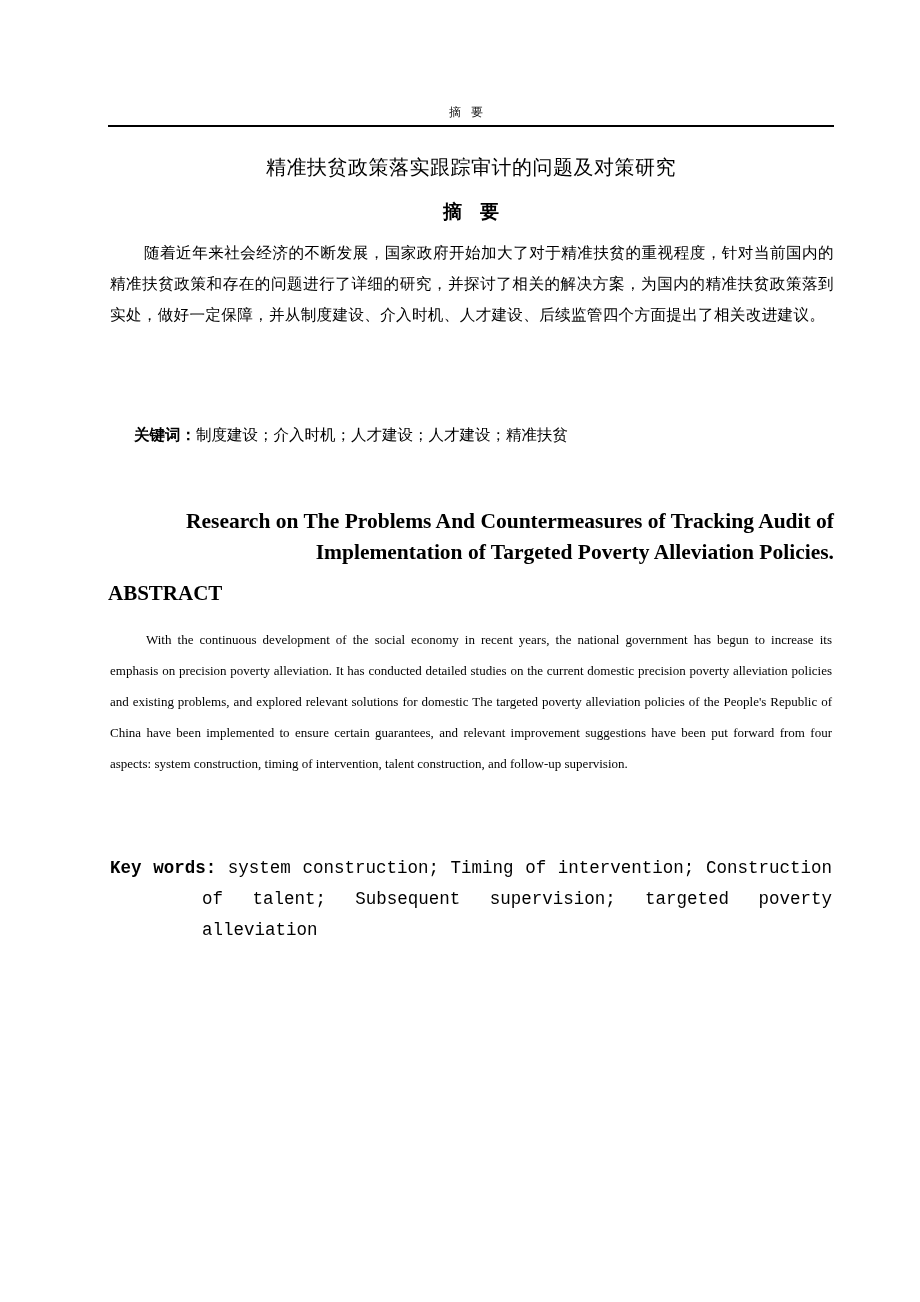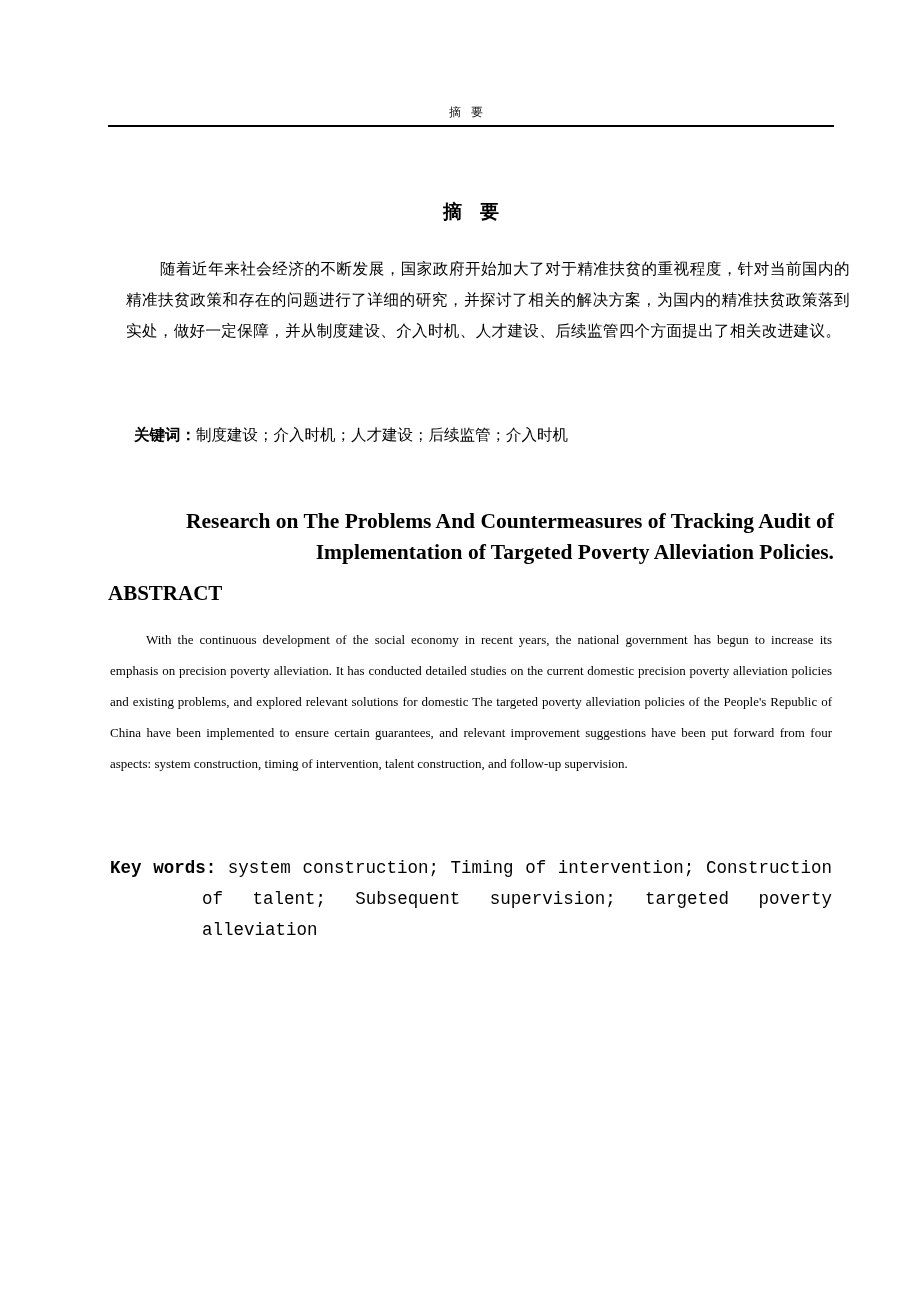--- a/index.html
+++ b/index.html
@@ -56,24 +56,25 @@
     }
     .en-keywords .kw-label { font-weight: bold; }
   </style>
 </head>
 <body>
 
 <div class="page">
   <div class="running-header">摘要</div>
   <div class="header-rule"></div>
 
+  <div class="cn-title">精准扶贫政策落实跟踪审计的问题及对策研究</div>
   <div class="cn-abstract-heading">摘要</div>
-  <p class="cn-body" style="margin:16px;">随着近年来社会经济的不断发展，国家政府开始加大了对于精准扶贫的重视程度，针对当前国内的精准扶贫政策和存在的问题进行了详细的研究，并探讨了相关的解决方案，为国内的精准扶贫政策落到实处，做好一定保障，并从制度建设、介入时机、人才建设、后续监管四个方面提出了相关改进建议。</p>
+  <p class="cn-body" style="margin:0;">随着近年来社会经济的不断发展，国家政府开始加大了对于精准扶贫的重视程度，针对当前国内的精准扶贫政策和存在的问题进行了详细的研究，并探讨了相关的解决方案，为国内的精准扶贫政策落到实处，做好一定保障，并从制度建设、介入时机、人才建设、后续监管四个方面提出了相关改进建议。</p>
   <div class="cn-keywords">
-    <span class="kw-label">关键词：</span><span>制度建设；介入时机；人才建设；后续监管；介入时机</span>
+    <span class="kw-label">关键词：</span><span>制度建设；介入时机；人才建设；人才建设；精准扶贫</span>
   </div>
 
   <div class="en-title">Research on The Problems And Countermeasures of Tracking Audit of Implementation of Targeted Poverty Alleviation Policies.</div>
   <div class="en-abstract-heading">ABSTRACT</div>
   <p class="en-body" style="margin:0;">With the continuous development of the social economy in recent years, the national government has begun to increase its emphasis on precision poverty alleviation. It has conducted detailed studies on the current domestic precision poverty alleviation policies and existing problems, and explored relevant solutions for domestic The targeted poverty alleviation policies of the People's Republic of China have been implemented to ensure certain guarantees, and relevant improvement suggestions have been put forward from four aspects: system construction, timing of intervention, talent construction, and follow-up supervision.</p>
   <div class="en-keywords">
     <span class="kw-label">Key words:</span> <span>system construction; Timing of intervention; Construction of talent; Subsequent supervision; targeted poverty alleviation</span>
   </div>
 </div>
 

